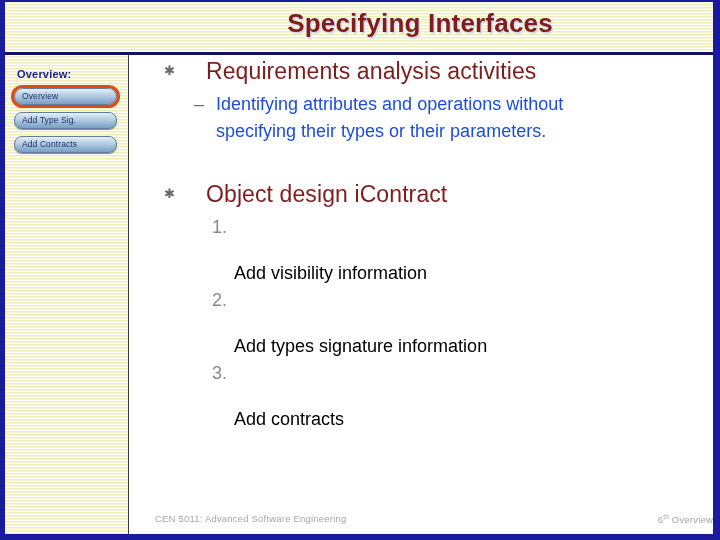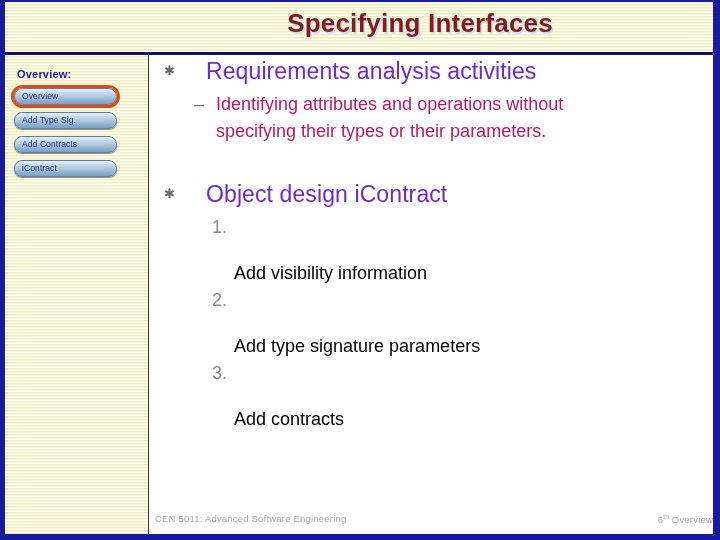--- a/index.html
+++ b/index.html
@@ -116,21 +116,21 @@
     text-shadow: 1.5px 1.5px 0 #d9d9ef;
     letter-spacing: 0.2px;
     z-index: 16;
   }
 
   
   #sidebar {
     position: absolute;
     left: 5px;
     top: 55px;
-    width: 144px;
+    width: 124px;
     height: 479px;
     z-index: 8;
     border-right: 1px solid #3a3a3a;
   }
   #sidebar-heading {
     position: absolute;
     left: 12px;
     top: 13px;
     font-size: 11px;
     font-weight: 700;
@@ -196,42 +196,42 @@
   .lvl1 .star {
     flex: 0 0 auto;
     width: 16px;
     font-size: 13px;
     color: #6a6a6a;
     line-height: 30px;
     text-align: left;
   }
   .lvl1 .lvl1-text {
     font-size: 23px;
-    color: #6d28d9;
+    color: #7f1d1d;
     line-height: 30px;
     margin-left: 26px;
     letter-spacing: 0.1px;
   }
 
   .lvl2 {
     display: flex;
     align-items: flex-start;
     margin-left: 64px;
     margin-top: 5px;
   }
   .lvl2 .dash {
     flex: 0 0 auto;
     width: 16px;
     font-size: 18px;
     color: #6a6a6a;
     line-height: 27px;
   }
   .lvl2 .lvl2-text {
     font-size: 18px;
-    color: #be185d;
+    color: #1d4ed8;
     line-height: 27px;
     margin-left: 6px;
     max-width: 400px;
   }
 
   ol.numlist {
     margin-left: 82px;
     margin-top: 5px;
     list-style: none;
   }
@@ -310,23 +310,20 @@
 
 
       <div class="nav-btn">
         <span class="nav-label">Add Type Sig.</span>
       </div>
 
       <div class="nav-btn">
         <span class="nav-label">Add Contracts</span>
       </div>
 
-      <div class="nav-btn">
-        <span class="nav-label">iContract</span>
-      </div>
 
 
     </div>
   </div>
 
   <div id="content">
 
     <div class="lvl1">
       <span class="star">✱</span>
       <span class="lvl1-text">Requirements analysis activities</span>
@@ -344,21 +341,21 @@
       <span class="lvl1-text">Object design iContract</span>
     </div>
 
     <ol class="numlist">
       <li>
         <span class="num">1.</span>
         <span class="item-text">Add visibility information</span>
       </li>
       <li>
         <span class="num">2.</span>
-        <span class="item-text">Add type signature parameters</span>
+        <span class="item-text">Add types signature information</span>
       </li>
       <li>
         <span class="num">3.</span>
         <span class="item-text">Add contracts</span>
       </li>
     </ol>
 
   </div>
 
   <div id="footer">

